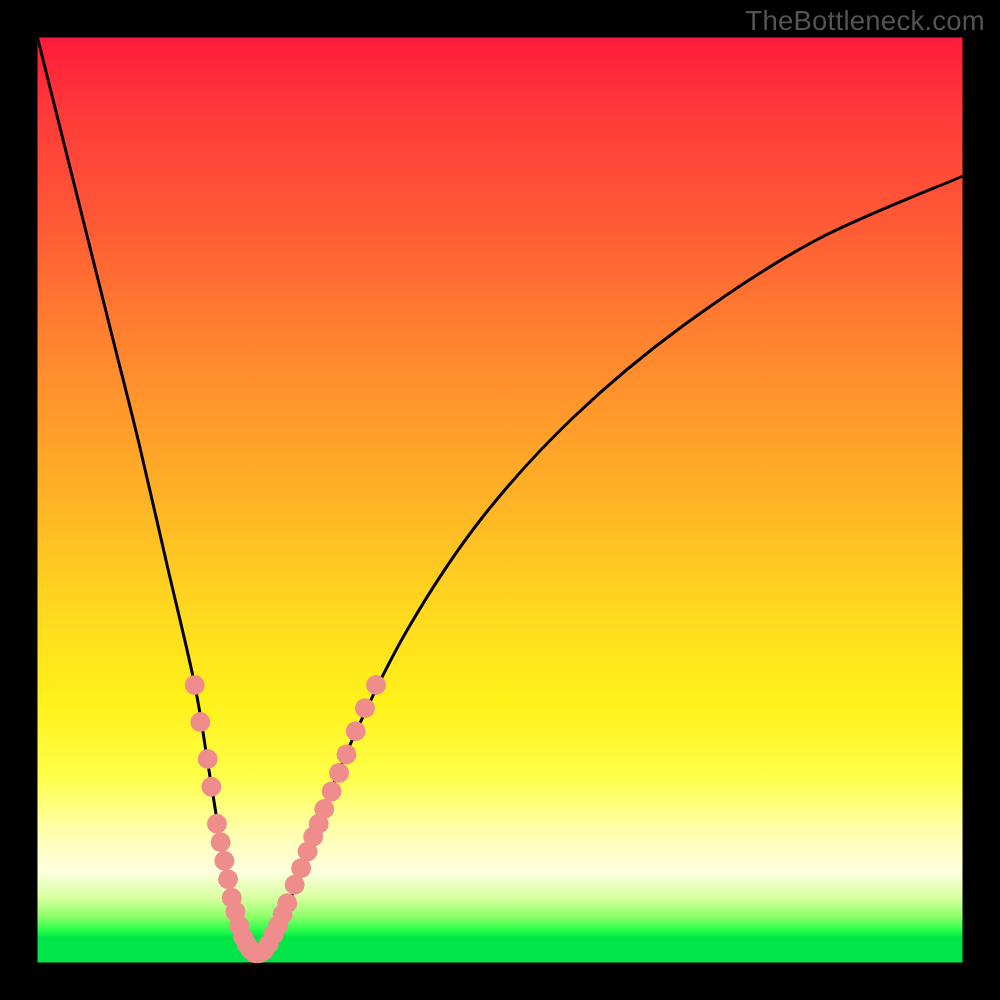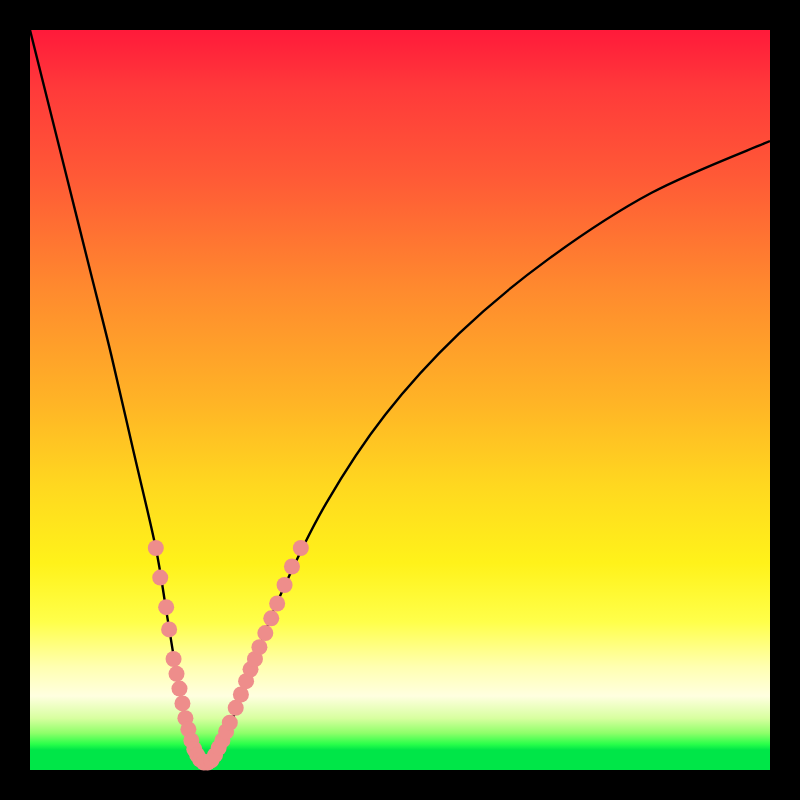--- a/index.html
+++ b/index.html
@@ -104,13 +104,14 @@
         <circle cx="229.4" cy="617.16" r="8" fill="#ee8d8b"></circle>
         <circle cx="235.32" cy="603.1" r="8" fill="#ee8d8b"></circle>
         <circle cx="241.24" cy="588.3" r="8" fill="#ee8d8b"></circle>
         <circle cx="247.15999999999997" cy="573.5" r="8" fill="#ee8d8b"></circle>
         <circle cx="254.55999999999997" cy="555" r="8" fill="#ee8d8b"></circle>
         <circle cx="261.96" cy="536.5" r="8" fill="#ee8d8b"></circle>
         <circle cx="270.84" cy="518" r="8" fill="#ee8d8b"></circle>
       </g>
   </svg>
 
+  <div class="watermark">TheBottleneck.com</div>
 </div>
 
 </body></html>

